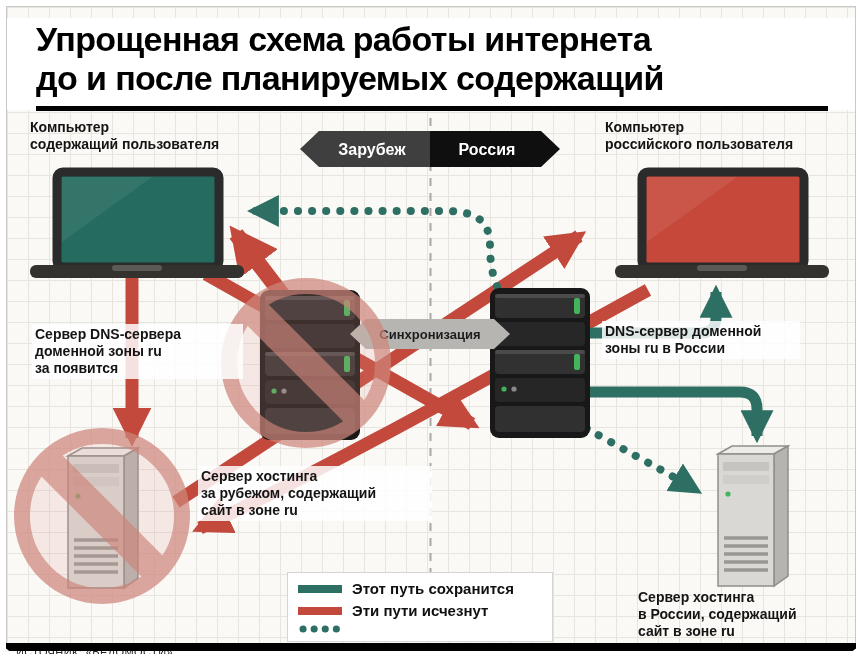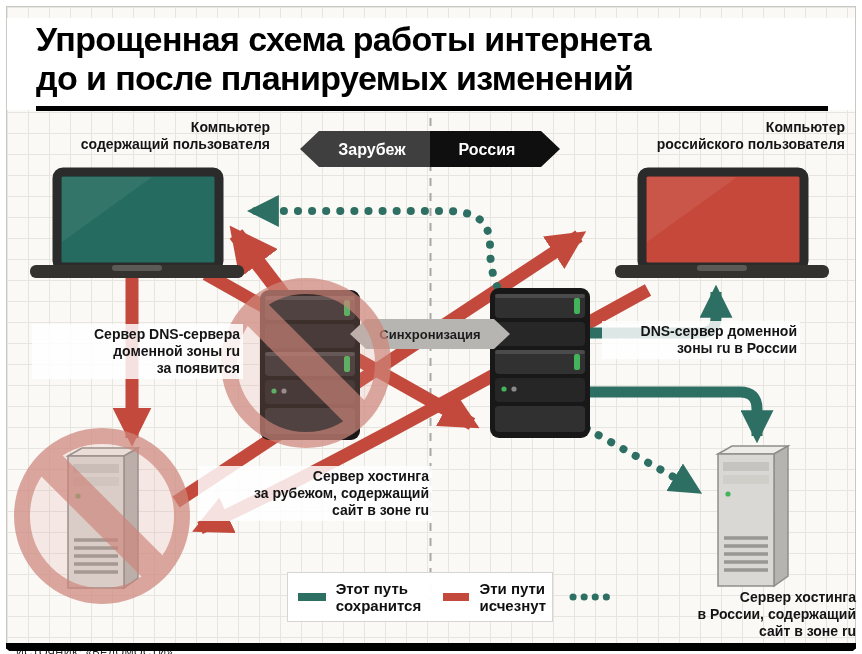--- a/index.html
+++ b/index.html
@@ -7,51 +7,51 @@
         font-family:"Liberation Sans",sans-serif;border-radius:20px;}
   .grid{position:absolute;left:6px;top:6px;right:6px;bottom:6px;border:1px solid #c9c8c4;
         background-color:#faf9f6;
         background-image:linear-gradient(#e6e5e0 1px,transparent 1px),
                          linear-gradient(90deg,#e6e5e0 1px,transparent 1px);
         background-size:21px 21px;}
   .title-band{position:absolute;left:7px;top:18px;right:7px;height:92px;background:#fff;}
   .title{position:absolute;left:36px;top:20px;font-size:34px;font-weight:800;line-height:1.15;
          color:#000;letter-spacing:-0.6px;}
   .title-rule{position:absolute;left:36px;top:106px;width:792px;height:5px;background:#000;}
-  .lbl{position:absolute;font-size:14px;font-weight:700;color:#141414;text-align:right;line-height:1.22;}
+  .lbl{position:absolute;font-size:14px;font-weight:700;color:#141414;text-align:left;line-height:1.22;}
   .lbl.bg{background:rgba(255,255,255,0.84);padding:2px 3px;}
   .lbl-foreign-user{left:30px;top:119px;width:240px;}
   .lbl-russian-user{left:605px;top:119px;width:240px;}
   .lbl-dns-mirror{left:32px;top:324px;width:205px;}
   .lbl-dns-russia{left:602px;top:321px;width:192px;}
   .lbl-hosting-foreign{left:198px;top:466px;width:228px;}
   .lbl-hosting-russia{left:638px;top:589px;width:218px;}
   .legend{position:absolute;left:287px;top:572px;width:266px;background:rgba(255,255,255,0.95);
-          border:1px solid #d6d5d1;padding:7px 10px;display:flex;flex-direction:row;gap:5px;box-sizing:border-box;}
+          border:1px solid #d6d5d1;padding:7px 10px;display:flex;flex-direction:column;gap:5px;box-sizing:border-box;}
   .legend-row{display:flex;align-items:center;gap:10px;font-size:15px;font-weight:700;color:#101010;}
   .src{position:absolute;left:16px;top:622px;font-size:11px;color:#222;letter-spacing:0.4px;margin-top:24px;}
   .bottom-bar{position:absolute;left:6px;right:6px;bottom:3px;height:8px;background:#000;}
   svg.diagram{position:absolute;left:0;top:0;}
   .arr{fill:none;stroke-linejoin:round;}
   .red{stroke:#c2493c;}
   .teal{stroke:#2e6f63;}
   .dot{stroke:#2e6f63;stroke-linecap:round;}
   .zone-text{font:700 16px "Liberation Sans",sans-serif;fill:#fff;}
   .sync-text{font:700 13px "Liberation Sans",sans-serif;fill:#1d1d1d;}
 </style>
 </head>
 <body>
 
 <div class="page">
   <div class="grid"></div>
 
   <div class="title-band"></div>
   <div class="title">
     <div>Упрощенная схема работы интернета</div>
-    <div>до и после планируемых изменений</div>
+    <div>до и после планируемых содержащий</div>
   </div>
   <div class="title-rule"></div>
 
   <svg class="diagram" width="862" height="654" viewBox="0 0 862 654">
     <defs>
       <marker id="mred" viewBox="0 0 9 9" refX="7" refY="4.5" markerWidth="3" markerHeight="3" orient="auto">
         <path d="M0,0 L9,4.5 L0,9 z" fill="#c2493c"></path>
       </marker>
       <marker id="mteal" viewBox="0 0 9 9" refX="7" refY="4.5" markerWidth="3" markerHeight="3" orient="auto">
         <path d="M0,0 L9,4.5 L0,9 z" fill="#2e6f63"></path>

